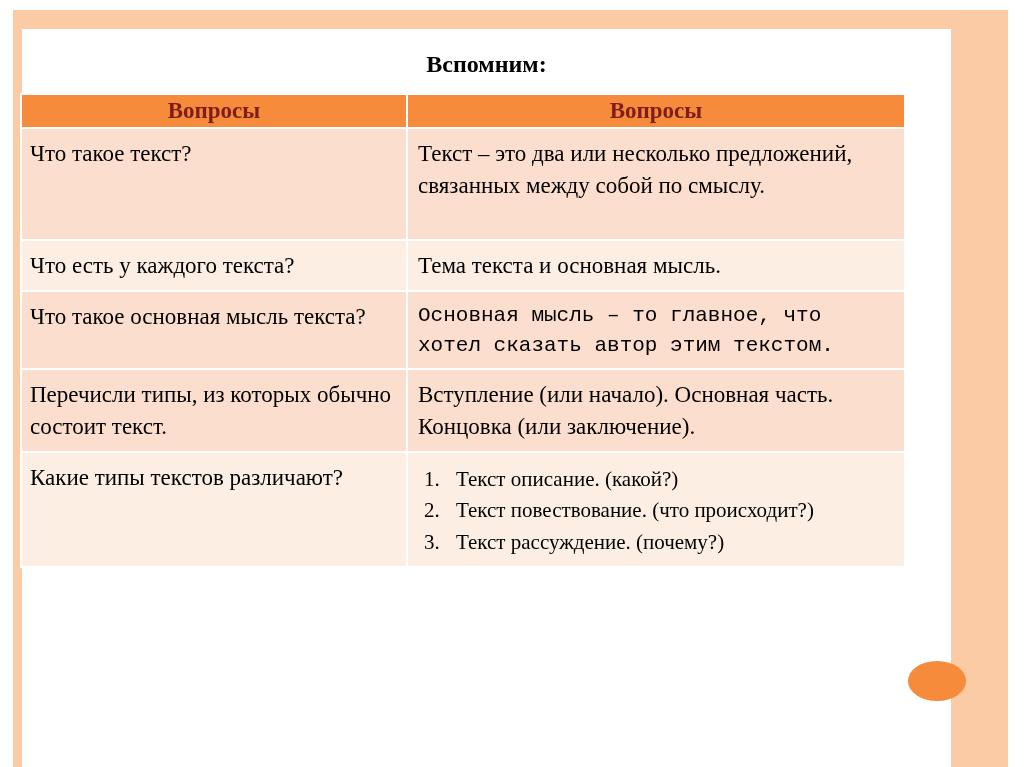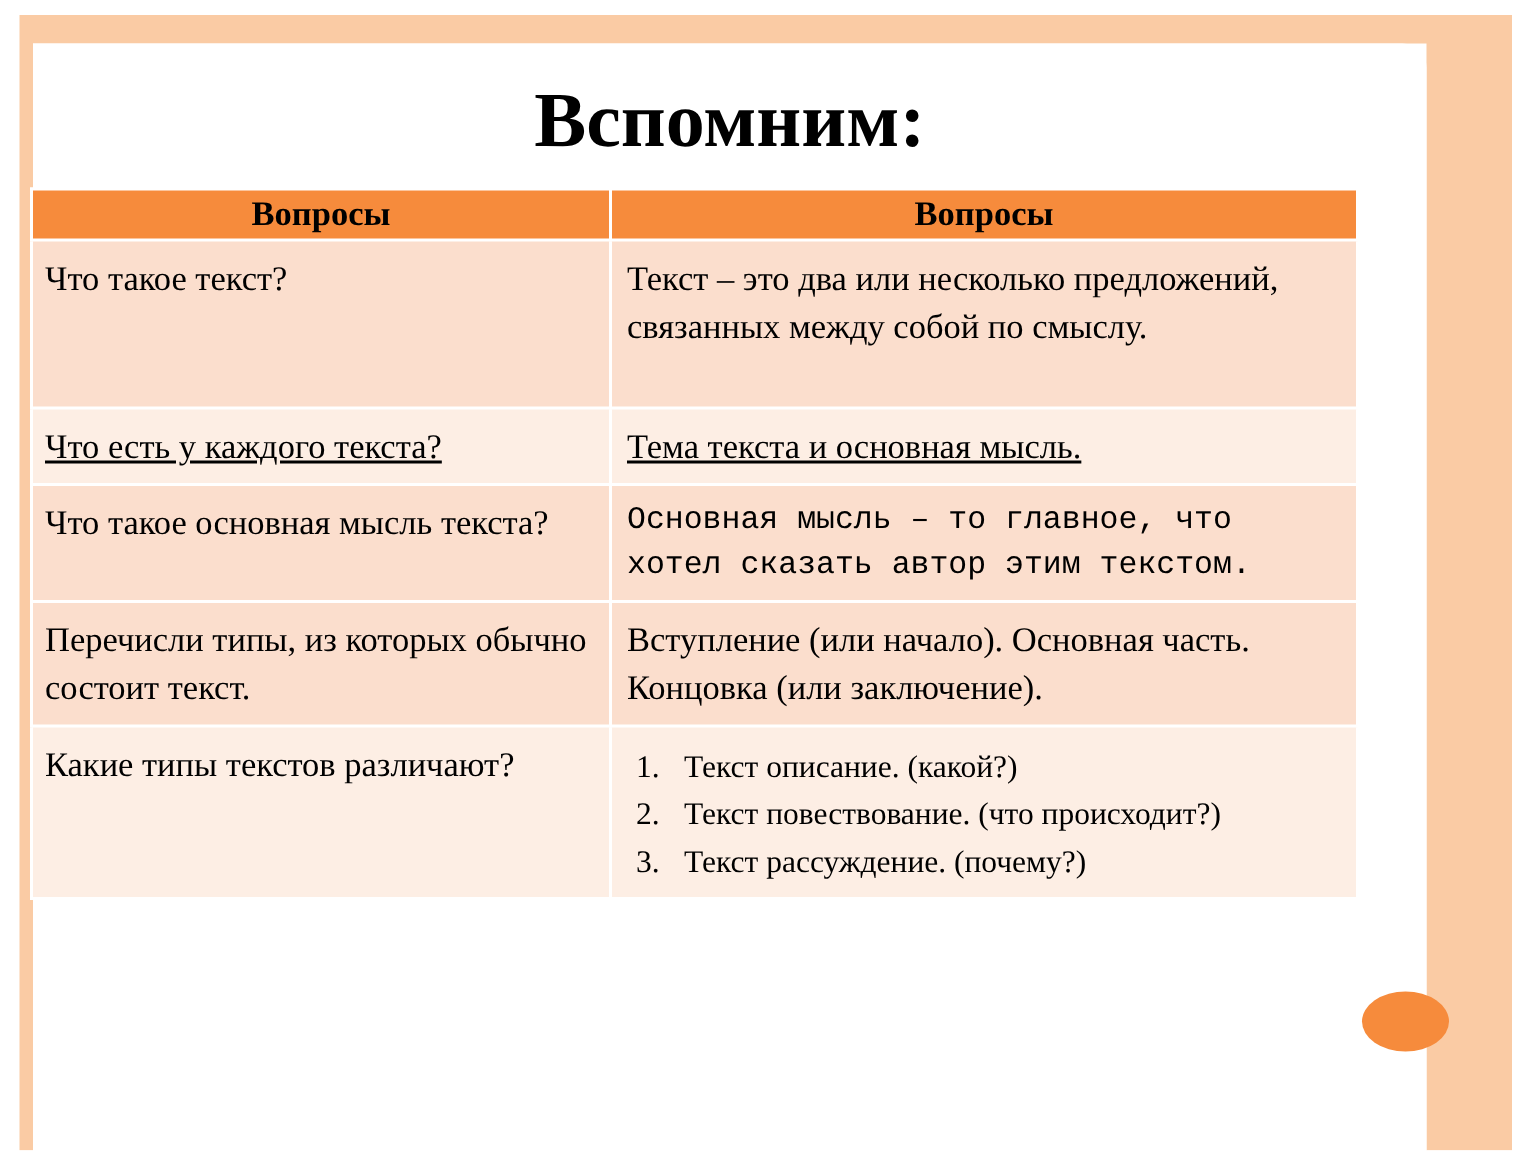--- a/index.html
+++ b/index.html
@@ -6,37 +6,37 @@
   html,body { width:1024px; height:767px; background:#ffffff; font-family:"Liberation Serif", serif; color:#000; }
   .slide { position:relative; width:1024px; height:767px; background:#ffffff; overflow:hidden; }
 
   
   .top-bar     { position:absolute; left:20px; top:10px; right:16px; height:19px; background:#FACBA4; }
   .left-stripe { position:absolute; left:13px; top:10px; width:9px; bottom:0; background:#FACBA4; }
   .right-band  { position:absolute; top:10px; right:16px; width:57px; bottom:0; background:#FACBA4; }
   .content     { position:absolute; left:22px; top:29px; right:73px; bottom:0; background:#ffffff; border-radius:0 16px 0 0; }
   .accent-ellipse { position:absolute; left:908px; top:661px; width:58px; height:40px; background:#F68B3C; border-radius:50%; z-index:3; }
 
-  .title { margin-top:22px; text-align:center; font-size:52px; font-weight:bold; color:#000; }
+  .title { margin-top:22px; text-align:center; font-size:24px; font-weight:bold; color:#000; }
 
   table.qa-table { border-collapse:collapse; table-layout:fixed; width:884px; margin-top:15px; margin-left:-2px; }
   .qa-table col.c1 { width:386px; }
   .qa-table col.c2 { width:498px; }
   .qa-table th {
-    background:#F68B3C; color:#000000; font-weight:bold; font-size:23px;
+    background:#F68B3C; color:#7f1d1d; font-weight:bold; font-size:23px;
     text-align:center; height:34px; padding:3px 0; border:2px solid #ffffff;
   }
   .qa-table td {
     vertical-align:top; font-size:23px; line-height:1.38;
     padding:9px 18px 8px 10px; border:2px solid #ffffff;
   }
   tr.dark  td { background:#FBDECD; }
   tr.light td { background:#FDEEE4; }
   tr.r1 td { height:112px; }
-  tr.r2 td { height:44px;text-decoration:underline; }
+  tr.r2 td { height:44px; }
   tr.r3 td { height:63px; }
   tr.r4 td { height:108px; }
   tr.r5 td { height:76px; }
   tr.r6 td { height:108px;margin-top:48px; }
   td.q { padding-left:8px; padding-right:12px; }
   td.q.justify { text-align:justify; }
   td.a-small { font-size:21px; line-height:1.42;font-family:Liberation Mono, monospace; }
   td.list-cell { font-size:21px; line-height:1.5; padding-top:11px; }
   .list-item { display:flex; }
   .list-item .num { width:38px; flex:0 0 38px; padding-left:6px; }

